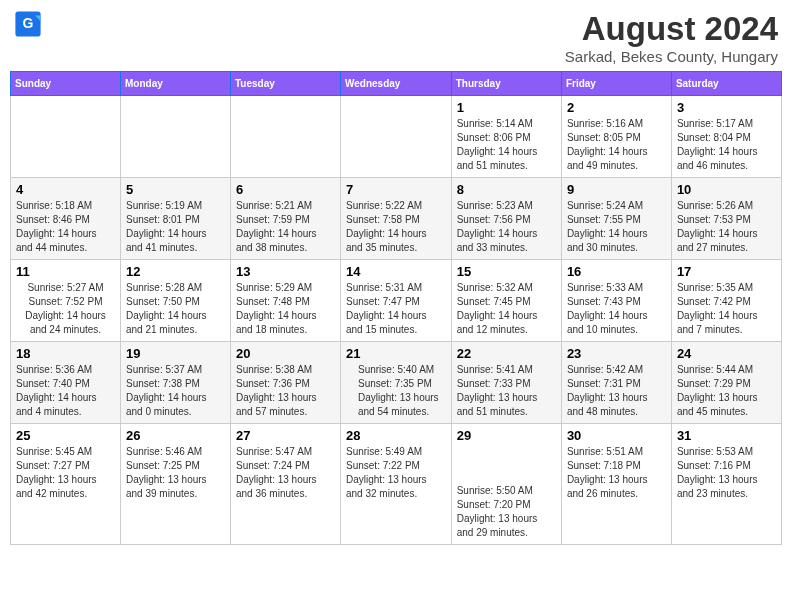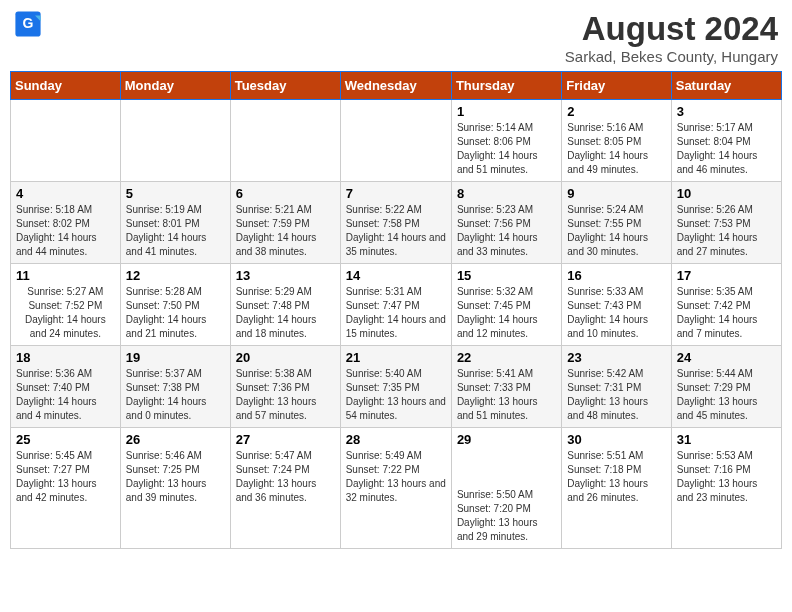--- a/index.html
+++ b/index.html
@@ -46,25 +46,25 @@
     .sub-title {
       font-size: 15px;
       color: #555;
     }
     table {
       width: 100%;
       border-collapse: collapse;
       font-size: 11px;
     }
     thead tr th {
-      background-color: #c2410c;
+      background-color: #8b5cf6;
       color: #fff;
       padding: 6px 4px;
       text-align: left;
-      font-size: 13px;
+      font-size: 10px;
       font-weight: bold;
       border: 1px solid #1a73e8;
     }
     tbody tr td {
       border: 1px solid #ccc;
       vertical-align: top;
       padding: 4px 5px;
       width: 113px;
       min-height: 80px;
       background: #fff;
@@ -138,21 +138,21 @@
           <span class="day-number">3</span>
           <div class="day-info" style="white-space: pre-line;">Sunrise: 5:17 AM
 Sunset: 8:04 PM
 Daylight: 14 hours and 46 minutes.</div>
         </td>
       </tr>
       <tr>
         <td>
           <span class="day-number">4</span>
           <div class="day-info" style="white-space: pre-line;">Sunrise: 5:18 AM
-Sunset: 8:02 PM
+Sunset: 8:46 PM
 Daylight: 14 hours and 44 minutes.</div>
         </td>
         <td>
           <span class="day-number">5</span>
           <div class="day-info" style="white-space: pre-line;">Sunrise: 5:19 AM
 Sunset: 8:01 PM
 Daylight: 14 hours and 41 minutes.</div>
         </td>
         <td>
           <span class="day-number">6</span>
@@ -243,21 +243,21 @@
 Daylight: 14 hours and 0 minutes.</div>
         </td>
         <td>
           <span class="day-number">20</span>
           <div class="day-info" style="white-space: pre-line;">Sunrise: 5:38 AM
 Sunset: 7:36 PM
 Daylight: 13 hours and 57 minutes.</div>
         </td>
         <td>
           <span class="day-number">21</span>
-          <div class="day-info" style="white-space: pre-line;">Sunrise: 5:40 AM
+          <div class="day-info" style="white-space: pre-line; margin-left: 12px;">Sunrise: 5:40 AM
 Sunset: 7:35 PM
 Daylight: 13 hours and 54 minutes.</div>
         </td>
         <td>
           <span class="day-number">22</span>
           <div class="day-info" style="white-space: pre-line;">Sunrise: 5:41 AM
 Sunset: 7:33 PM
 Daylight: 13 hours and 51 minutes.</div>
         </td>
         <td>

